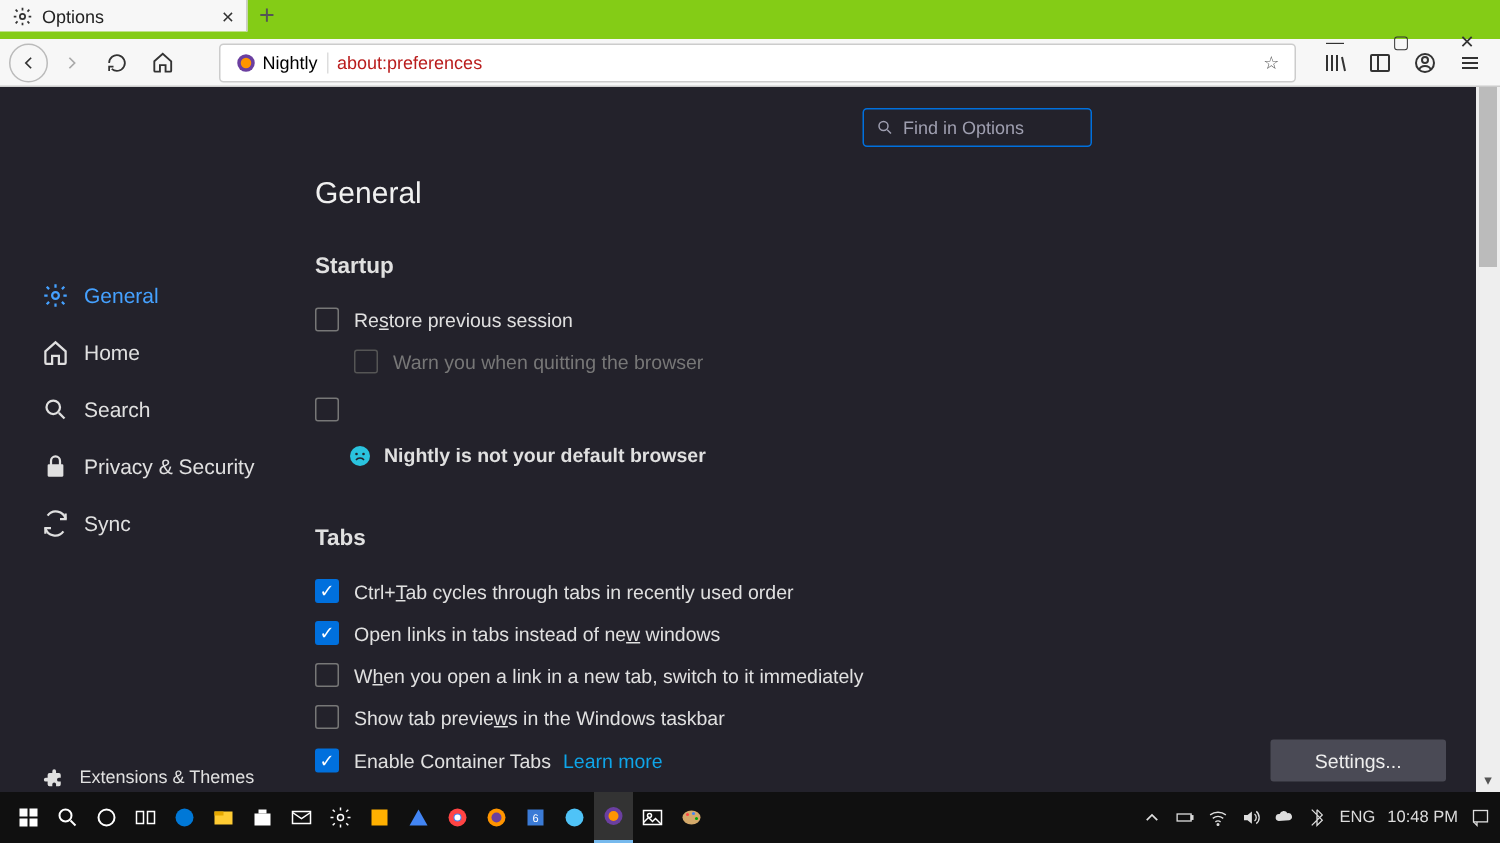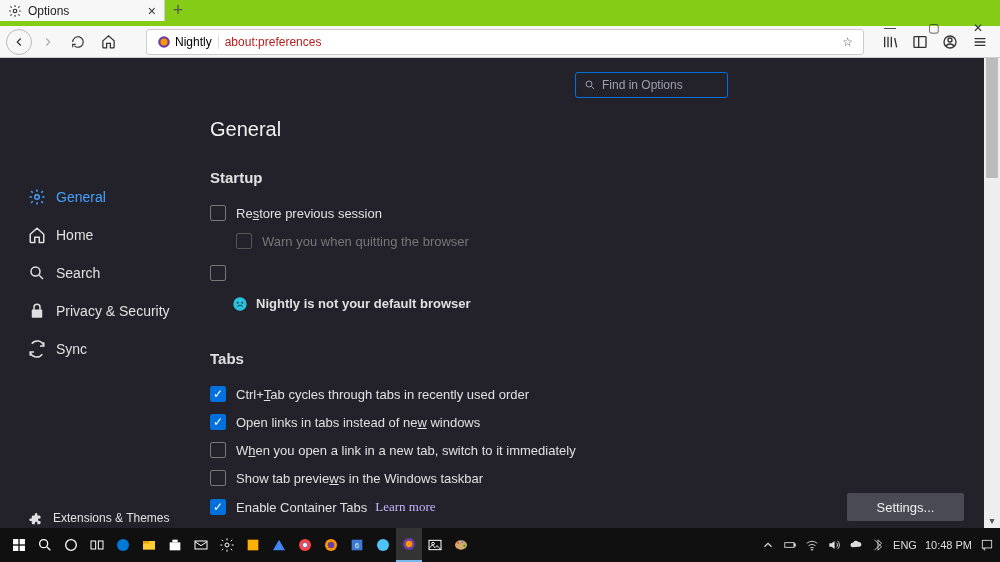--- a/index.html
+++ b/index.html
@@ -55,21 +55,21 @@
 .checkbox { width:16px; height:16px; border:1px solid #777; border-radius:2px; margin-right:10px; display:flex; align-items:center; justify-content:center; flex-shrink:0; }
 .checkbox.checked { background:#0070dd; border-color:#0070dd; color:#fff; font-size:12px; }
 .row.indent { margin-left:26px; }
 .row.disabled { color:#777; }
 .row.disabled .checkbox { border-color:#555; }
 .lbl .u { text-decoration:underline; }
 .status { display:flex; align-items:flex-start; gap:8px; margin-left:22px; margin-top:6px; }
 .status .sad { width:16px; height:16px; }
 .status .stxt { font-weight:600; }
 .btn { margin-left:auto; width:117px; height:28px; background:#4a4a55; border-radius:2px; display:flex; align-items:center; justify-content:center; font-size:13px; color:#eee; }
-.link { color:#c4b5fd; margin-left:8px;font-family:Liberation Serif, serif; }
+.link { color:#0ea5e9; margin-left:8px; }
 
 
 .taskbar { position:absolute; left:0; right:0; bottom:0; height:34px; background:#101010; display:flex; align-items:center; padding:0 6px; }
 .taskbar .ticon2 { width:26px; height:34px; display:flex; align-items:center; justify-content:center; color:#ddd; }
 .taskbar .ticon2 svg { width:16px; height:16px; }
 .taskbar .spacer { flex:1; }
 .tray { display:flex; align-items:center; gap:8px; color:#ddd; font-size:11px; }
 .tray .ticon3 { display:flex; align-items:center; justify-content:center; }
 .tray .ticon3 svg { width:14px; height:14px; }
 .clock { text-align:right; font-size:11px; line-height:1; }

